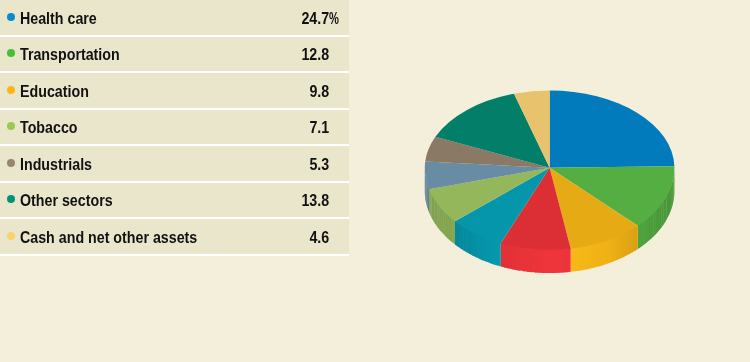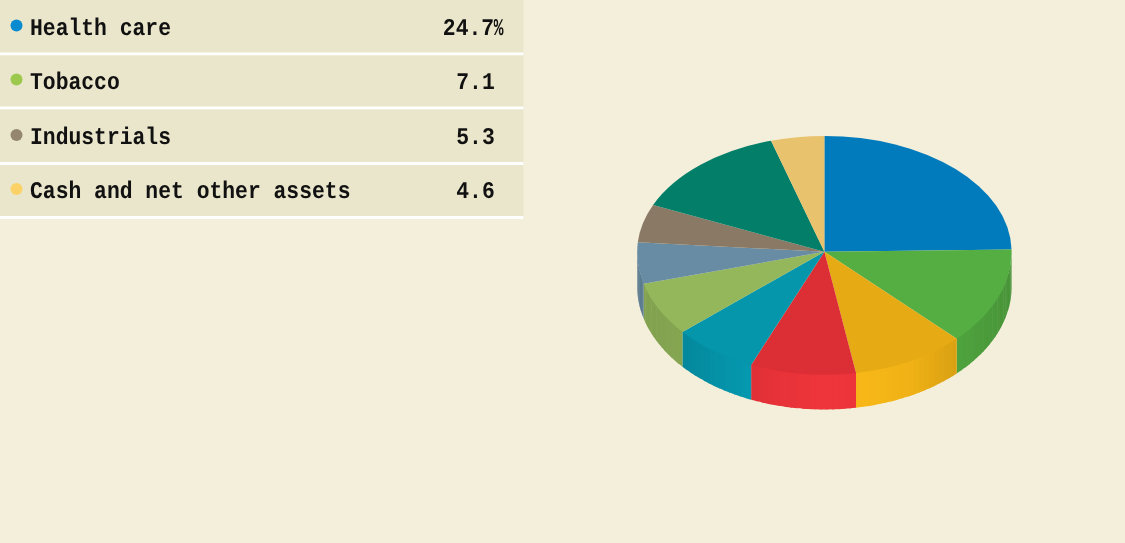--- a/index.html
+++ b/index.html
@@ -1,47 +1,62 @@
 <!DOCTYPE html>
 <html><head>
 <meta charset="utf-8">
 <title>Sector allocation</title>
 <style>
   html,body{margin:0;padding:0;}
   body{width:750px;height:362px;background:#f3efda;font-family:"Liberation Sans",sans-serif;overflow:hidden;}
   #page{position:relative;width:750px;height:362px;}
-  #legend-table{position:absolute;left:0;top:0;width:349px;height:362px;font-family:Liberation Mono, monospace;}
+  #legend-table{position:absolute;left:0;top:0;width:349px;height:362px;}
   .legend-row{position:relative;height:34.5px;background:#eae6cb;border-bottom:2px solid #ffffff;box-sizing:content-box;}
   .bullet{position:absolute;left:6.6px;top:12.6px;width:8px;height:8px;border-radius:50%;}
   .legend-label{position:absolute;left:19.5px;top:9.7px;font-size:16px;font-weight:bold;color:#111111;white-space:nowrap;
                 display:inline-block;transform:scale3d(0.89,1,1);transform-origin:left center;}
   .legend-value{position:absolute;right:19.7px;top:9.7px;font-size:16px;color:#111111;font-weight:bold;
                 display:inline-block;white-space:nowrap;transform:scale3d(0.89,1,1);transform-origin:right center;}
   .legend-value .pct{position:absolute;left:100%;top:0;display:inline-block;transform:scale3d(0.78,1,1);transform-origin:left center;}
   #pie-chart{position:absolute;left:400px;top:60px;}
 </style>
 </head>
 <body>
 
 <div id="page">
   <div id="legend-table">
       <div class="legend-row">
         <span class="bullet" style="background: rgb(10, 139, 208);"></span>
         <span class="legend-label">Health care</span>
         <span class="legend-value"><span>24.7</span><span class="pct">%</span></span>
       </div>
       <div class="legend-row">
+        <span class="bullet" style="background: rgb(70, 191, 57);"></span>
+        <span class="legend-label">Transportation</span>
+        <span class="legend-value"><span>12.8</span></span>
+      </div>
+      <div class="legend-row">
+        <span class="bullet" style="background: rgb(253, 184, 19);"></span>
+        <span class="legend-label">Education</span>
+        <span class="legend-value"><span>9.8</span></span>
+      </div>
+      <div class="legend-row">
         <span class="bullet" style="background: rgb(156, 201, 77);"></span>
         <span class="legend-label">Tobacco</span>
         <span class="legend-value"><span>7.1</span></span>
       </div>
       <div class="legend-row">
         <span class="bullet" style="background: rgb(149, 134, 112);"></span>
         <span class="legend-label">Industrials</span>
         <span class="legend-value"><span>5.3</span></span>
+      </div>
+      <div class="legend-row">
+        <span class="bullet" style="background: rgb(0, 148, 123);"></span>
+        <span class="legend-label">Other sectors</span>
+        <span class="legend-value"><span>13.8</span></span>
       </div>
       <div class="legend-row">
         <span class="bullet" style="background: rgb(251, 210, 104);"></span>
         <span class="legend-label">Cash and net other assets</span>
         <span class="legend-value"><span>4.6</span></span>
       </div>
     </div>
   <svg id="pie-chart" width="300" height="220" viewBox="400 60 300 220">
       <g>
         <path d="M674.40,167.00 A124.8,82 0 0 1 674.33,169.83 L674.33,193.83 A124.8,82 0 0 0 674.40,191.00 Z" fill="rgb(71,147,56)"></path>

